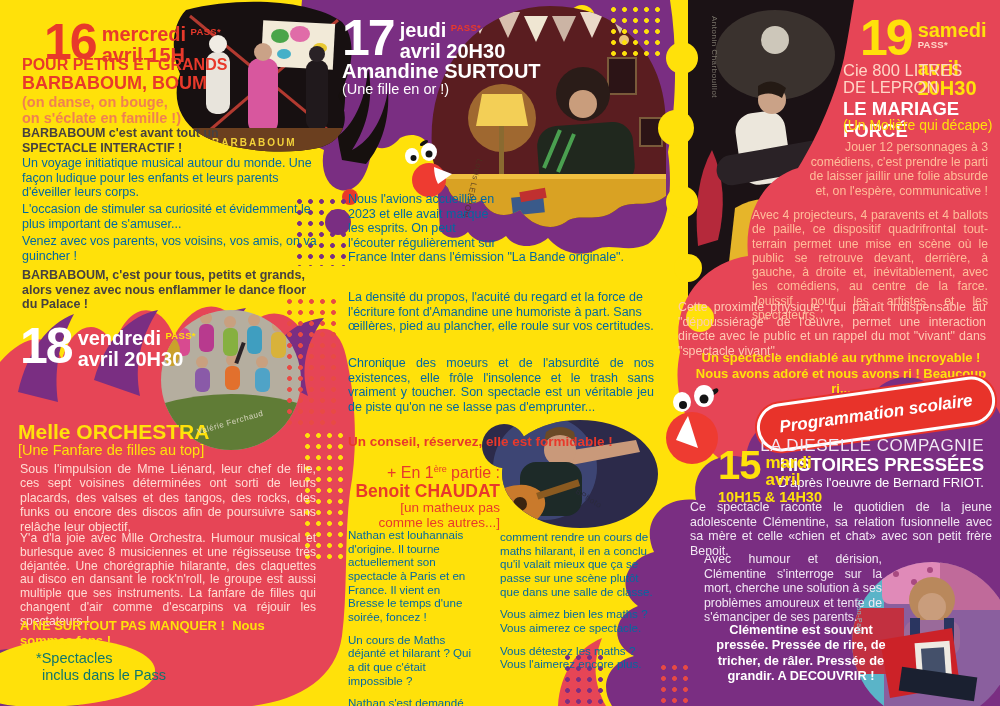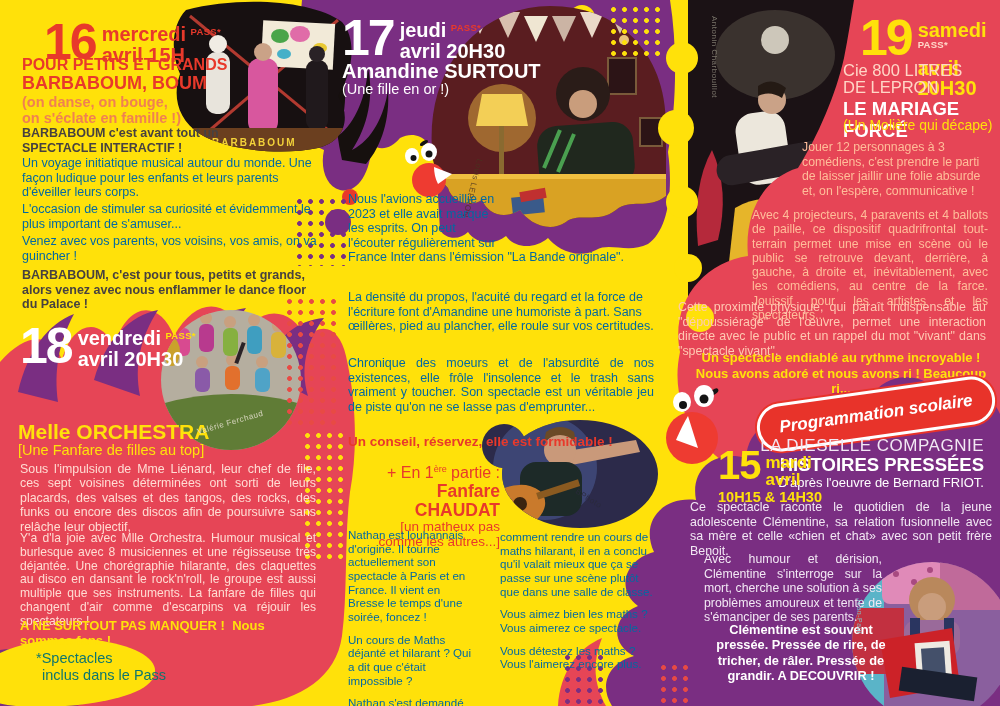--- a/index.html
+++ b/index.html
@@ -289,21 +289,21 @@
     </div>
   </div>
   <div class="abs" style="left:843px;top:62px;font-size:16.5px;line-height:1.06;color:#FFD6C6;">
     <div>Cie 800 LITRES</div>
     <div>DE LEPRON</div>
   </div>
   <div class="abs t-white bold" style="left:843px;top:98px;font-size:18.5px;">LE MARIAGE FORCÉ</div>
   <div class="abs t-yellow" style="left:843px;top:117px;font-size:14px;">(Un Molière qui décape)</div>
   <div class="abs credit vert" style="left:710px;top:16px;color:#8a8578;">Antonin Charbouillot</div>
 
-  <p class="abs t-peach" style="left:802px;top:140px;width:186px;font-size:12.3px;line-height:1.18;text-align:left;">Jouer 12 personnages à 3 comédiens, c'est prendre le parti de laisser jaillir une folie absurde et, on l'espère, communicative !</p>
+  <p class="abs t-peach" style="left:802px;top:140px;width:186px;font-size:12.3px;line-height:1.18;text-align:right;">Jouer 12 personnages à 3 comédiens, c'est prendre le parti de laisser jaillir une folie absurde et, on l'espère, communicative !</p>
   <p class="abs t-peach just" style="left:752px;top:208px;width:236px;font-size:12.2px;line-height:1.17;">Avec 4 projecteurs, 4 paravents et 4 ballots de paille, ce dispositif quadrifrontal tout-terrain permet une mise en scène où le public se retrouve devant, derrière, à gauche, à droite et, inévitablement, avec les comédiens, au centre de la farce. Jouissif pour les artistes et les spectateurs...</p>
   <p class="abs just" style="left:678px;top:300px;width:308px;font-size:12.4px;line-height:1.17;color:#FFC9B2;">Cette proximité physique, qui paraît indispensable au "dépoussiérage" de l'œuvre, permet une interaction directe avec le public et un rappel du mot "vivant" dans "spectacle vivant".</p>
   <p class="abs t-yellow bold" style="left:684px;top:350px;width:300px;font-size:13px;line-height:1.2;text-align:center;margin-left:7px;">Un spectacle endiablé au rythme incroyable ! Nous avons adoré et nous avons ri ! Beaucoup ri...</p>
 
   <div class="abs ehdr t-white" style="left:20px;top:326px;">
     <div class="num">18</div>
     <div class="col">
       <div class="l1"><span class="day">vendredi</span>
         <sup class="pass t-yellow">PASS*</sup></div>
       <div class="l2">avril 20H30</div>
@@ -322,21 +322,21 @@
 
   <div class="abs leaf-txt" style="left:36px;top:650px;">
     <div>*Spectacles</div>
     <div style="padding-left:6px;">inclus dans le Pass</div>
   </div>
 
   <div class="abs t-red" style="left:348px;top:464px;width:152px;text-align:right;line-height:1.1;">
     <div style="font-size:16px;">
       <span>+ En 1</span><sup style="font-size:9px;">ère</sup><span> partie :</span>
     </div>
-    <div class="bold" style="font-size:17.5px;">Fanfare CHAUDAT</div>
+    <div class="bold" style="font-size:17.5px;">Benoit CHAUDAT</div>
     <div style="font-size:13.5px;">
       <div>[un matheux pas</div>
       <div>comme les autres...]</div>
     </div>
   </div>
   <div class="abs credit" style="left:574px;top:494px;color:#2a2a3a;transform:rotate(32deg);">BPhoto</div>
 
   <div class="abs t-dark" style="left:348px;top:528px;width:128px;font-size:11.6px;line-height:1.18;">
     <p style="margin-bottom:9px;">Nathan est louhannais d'origine. Il tourne actuellement son spectacle à Paris et en France. Il vient en Bresse le temps d'une soirée, foncez !</p>
     <p style="margin-bottom:9px;">Un cours de Maths déjanté et hilarant ? Qui a dit que c'était impossible ?</p>

